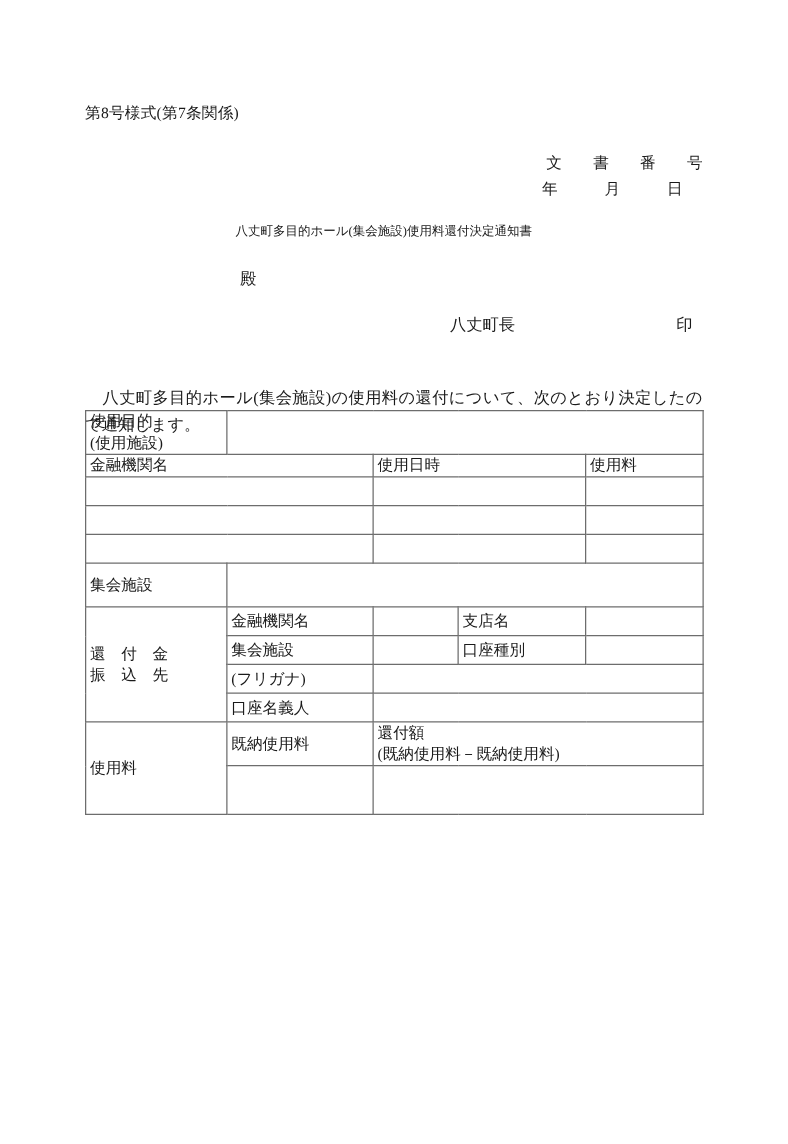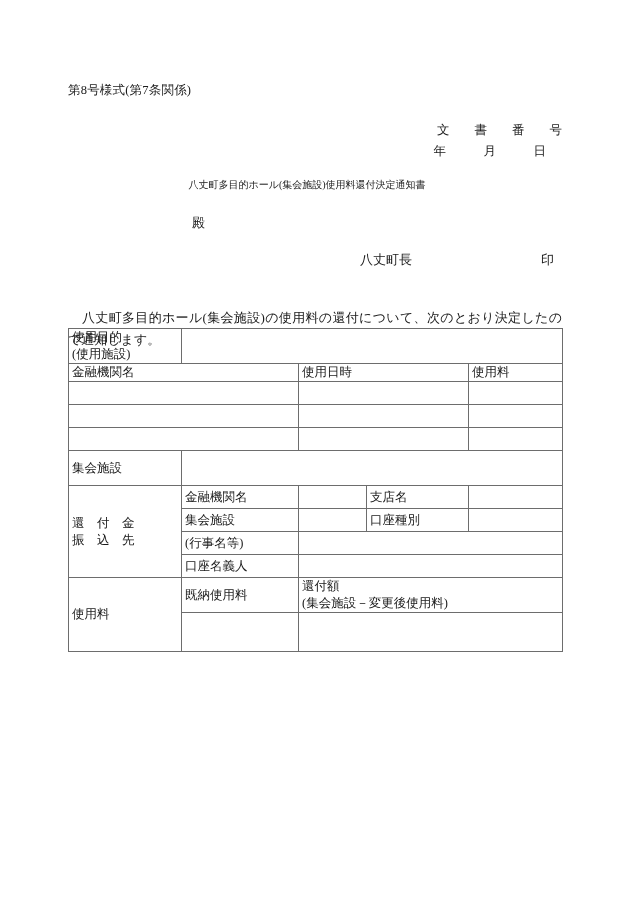--- a/index.html
+++ b/index.html
@@ -200,34 +200,34 @@
         <td class="bankrow">支店名</td>
         <td class="bankrow"></td>
       </tr>
       <tr>
         <td class="bankrow">集会施設</td>
         <td class="bankrow"></td>
         <td class="bankrow">口座種別</td>
         <td class="bankrow"></td>
       </tr>
       <tr>
-        <td class="bankrow">(行事名等)</td>
+        <td class="bankrow">(フリガナ)</td>
         <td class="bankrow" colspan="3"></td>
       </tr>
       <tr>
         <td class="bankrow">口座名義人</td>
         <td class="bankrow" colspan="3"></td>
       </tr>
 
       <tr>
         <td class="feehdr" rowspan="2">使用料</td>
         <td class="feehdr">既納使用料</td>
         <td class="feehdr" colspan="3">
           <span class="spaced-label">還付額</span>
-          <span class="spaced-label">(集会施設－変更後使用料)</span>
+          <span class="spaced-label">(既納使用料－既納使用料)</span>
         </td>
       </tr>
       <tr>
         <td class="feeblank"></td>
         <td class="feeblank" colspan="3"></td>
       </tr>
     </tbody>
   </table>
 
 </div>

